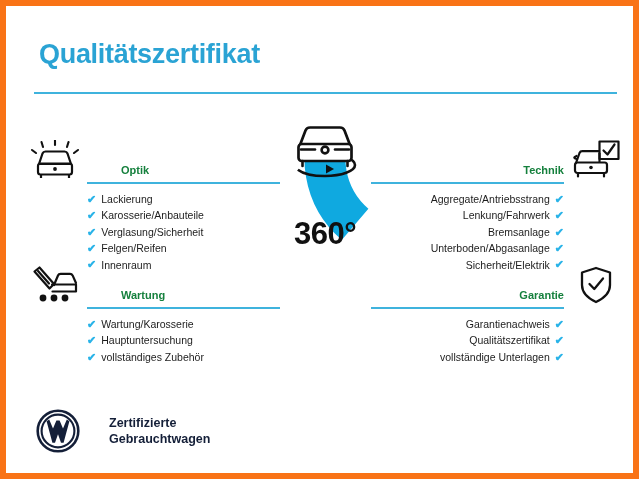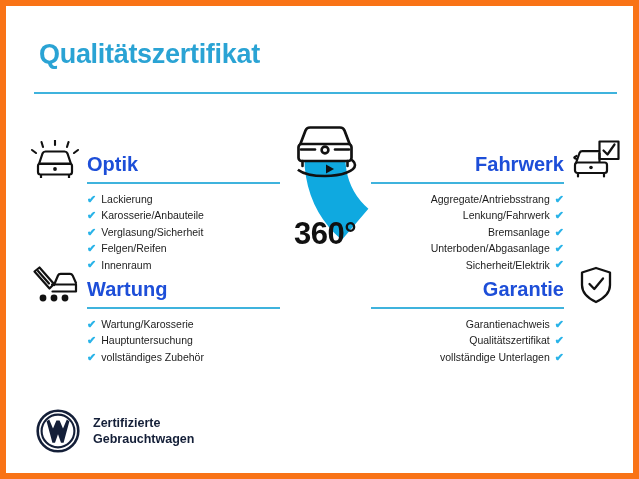--- a/index.html
+++ b/index.html
@@ -41,24 +41,25 @@
   #sec-technik { left:365px; top:134px; width:250px; }
   #sec-garantie{ left:365px; top:259px; width:250px; }
 
   .sec-head{
     position:relative;
     height:44px;
   }
   .sec-title{
     position:absolute;
     bottom:8px;
-    font-size:20px;
-    font-weight:bold;
-    color:#1d4ed8;
+    font-size:11px;
+    font-weight:bold;
+    color:#15803d;
     white-space:nowrap;
+    margin-left:34px;
   }
   .sec-rule{
     position:absolute;
     left:0; right:0; bottom:0;
     height:1.6px;
     background:#3fb3dd;
   }
   
   .left .sec-title{ left:57px; }
   .left .sec-rule { left:57px; right:0; }
@@ -126,21 +127,21 @@
     color:#111;
     letter-spacing:-0.5px;
   }
 
   
   #footer{
     position:absolute;
     left:30px; top:403px;
     display:flex;
     align-items:center;
-    gap:13px;
+    gap:29px;
   }
   #vw-logo{ width:44px;height:44px; }
   #footer-text{
     font-size:12.5px;
     font-weight:bold;
     line-height:16px;
     color:#141f38;
     white-space:nowrap;
   }
 </style>
@@ -243,21 +244,21 @@
             <path d="M5 23 L8.5 13 Q9.3 11.2 11.3 11.2 L28 11.2"></path>
             <path d="M28.5 21.5 L28.5 13.5"></path>
             <rect x="4" y="22.5" width="32" height="10.5" rx="2.4"></rect>
             <line x1="7" y1="33" x2="7" y2="36.5"></line>
             <line x1="33" y1="33" x2="33" y2="36.5"></line>
             <path d="M5.5 16 Q1 17.5 5.5 19"></path>
           </g>
           <circle cx="20" cy="27.5" r="1.8" fill="#111"></circle>
         </svg>
       </span>
-      <span class="sec-title">Fahrwerk</span>
+      <span class="sec-title">Technik</span>
       <span class="sec-rule"></span>
     </div>
     <ul class="items">
       <li>
           <span>Aggregate/Antriebsstrang</span>
           <span class="chk">✔</span>
         </li>
       <li>
           <span>Lenkung/Fahrwerk</span>
           <span class="chk">✔</span>

